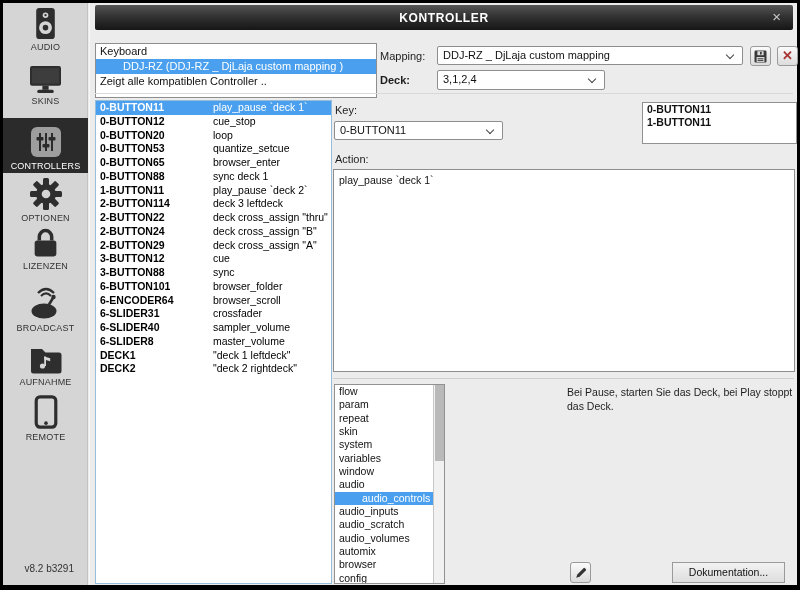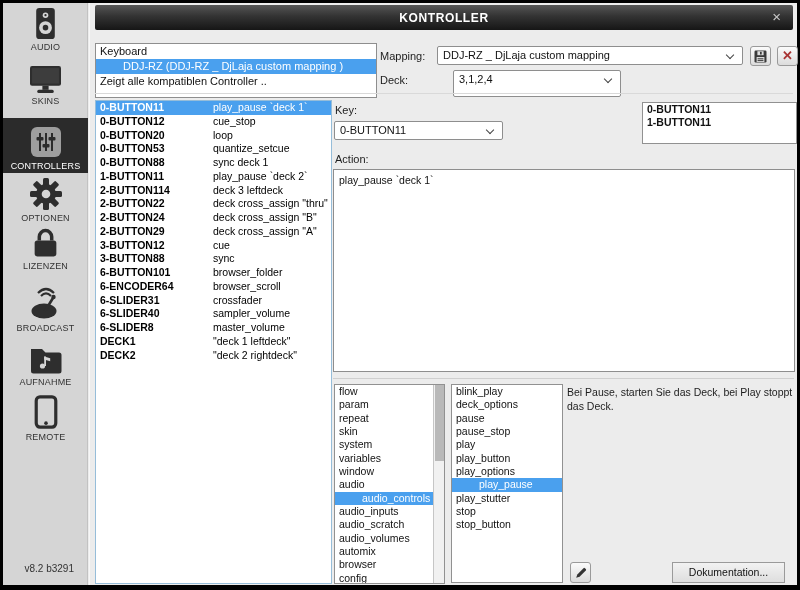--- a/index.html
+++ b/index.html
@@ -192,22 +192,22 @@
         <rect x="6" y="1.8" width="1.7" height="2.7" fill="#3a3a3a"></rect>
         <rect x="2.6" y="7" width="7.8" height="5" fill="#dcdcdc"></rect>
         <rect x="3.6" y="8.3" width="5.8" height="1" fill="#3a3a3a"></rect>
         <rect x="3.6" y="10.1" width="5.8" height="1" fill="#3a3a3a"></rect>
       </svg>
     </div>
     <div class="sbtn" style="left:687px; top:43px;">
       <span class="del-x">✕</span>
     </div>
 
-    <span class="flabel" style="left:290px; top:71px;">Deck:</span>
-    <div class="select" style="left:363px; top:67px; width:168px; height:27px;">
+    <span class="flabel" style="left:290px; top:71px;font-weight:bold;">Deck:</span>
+    <div class="select" style="left:347px; top:67px; width:168px; height:20px;">
       <span>3,1,2,4</span>
     </div>
 
     <div class="hsep" style="left:5px; top:90px; width:698px;"></div>
 
     <div class="key-list" id="key-list">
         <div class="klrow sel">
           <span class="k">0-BUTTON11</span>
           <span class="a">play_pause `deck 1`</span>
         </div>
@@ -215,20 +215,24 @@
           <span class="k">0-BUTTON12</span>
           <span class="a">cue_stop</span>
         </div>
         <div class="klrow">
           <span class="k">0-BUTTON20</span>
           <span class="a">loop</span>
         </div>
         <div class="klrow">
           <span class="k">0-BUTTON53</span>
           <span class="a">quantize_setcue</span>
+        </div>
+        <div class="klrow">
+          <span class="k">0-BUTTON65</span>
+          <span class="a">browser_enter</span>
         </div>
         <div class="klrow">
           <span class="k">0-BUTTON88</span>
           <span class="a">sync deck 1</span>
         </div>
         <div class="klrow">
           <span class="k">1-BUTTON11</span>
           <span class="a">play_pause `deck 2`</span>
         </div>
         <div class="klrow">
@@ -317,33 +321,20 @@
           <div class="row">audio_scratch</div>
           <div class="row">audio_volumes</div>
           <div class="row">automix</div>
           <div class="row">browser</div>
           <div class="row">config</div>
         </div>
       <div class="scrollbar">
         <div class="thumb"></div>
       </div>
     </div>
-    <div class="act-list" id="act-list">
-        <div class="row">blink_play</div>
-        <div class="row">deck_options</div>
-        <div class="row">pause</div>
-        <div class="row">pause_stop</div>
-        <div class="row">play</div>
-        <div class="row">play_button</div>
-        <div class="row">play_options</div>
-        <div class="row sel">play_pause</div>
-        <div class="row">play_stutter</div>
-        <div class="row">stop</div>
-        <div class="row">stop_button</div>
-      </div>
 
     <div class="desc">Bei Pause, starten Sie das Deck, bei Play stoppt das Deck.</div>
 
     <div class="sbtn pencil-btn">
       <svg width="13" height="13" viewBox="0 0 13 13">
         <path d="M2.2 11.8 l1.1-3.4 6.2-6.2 a1 1 0 0 1 1.4 0 l0.9 0.9 a1 1 0 0 1 0 1.4 l-6.2 6.2 z" fill="#333"></path>
       </svg>
     </div>
     <div class="doc-btn">Dokumentation...</div>
 

